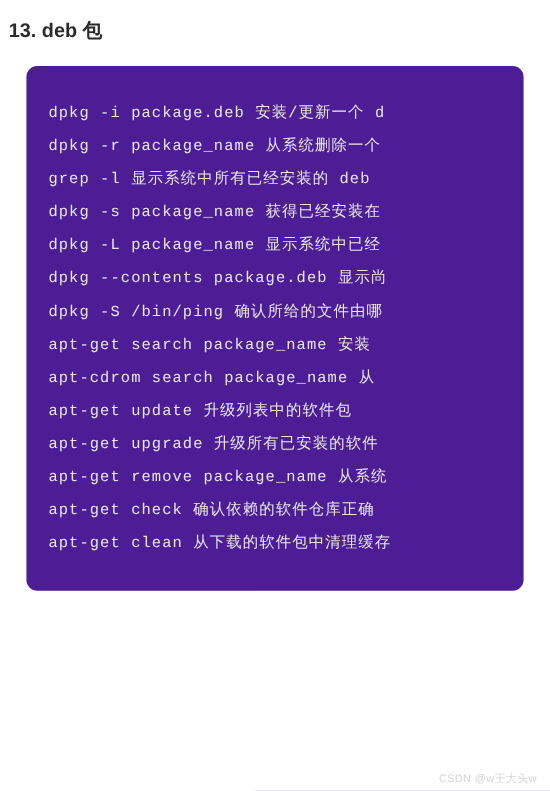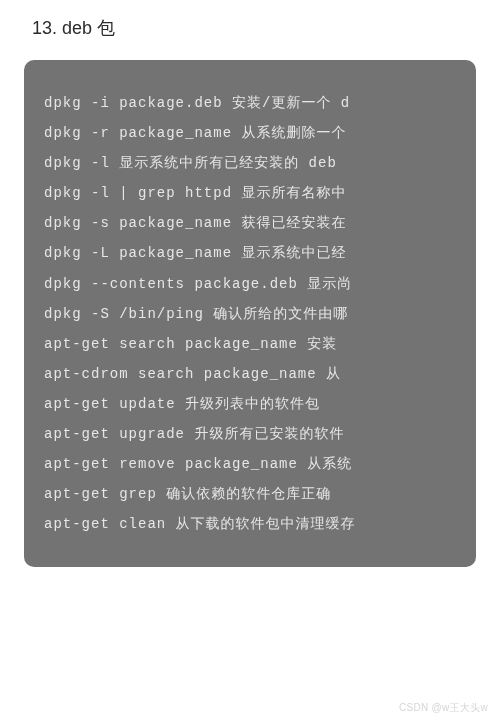--- a/index.html
+++ b/index.html
@@ -10,27 +10,27 @@
     body {
       font-family: -apple-system, BlinkMacSystemFont, "Segoe UI", "PingFang SC", "Hiragino Sans GB", sans-serif;
       background: #ffffff;
       width: 500px;
       height: 719px;
       overflow: hidden;
       position: relative;
     }
     .heading {
       font-size: 18px;
-      font-weight: 400;
+      font-weight: 700;
       color: #2b2b2b;
-      padding: 16px 24px 20px 32px;
+      padding: 16px 24px 20px 8px;
     }
     .code-block {
       margin: 0 24px;
-      background: #737373;
+      background: #4c1d95;
       border-radius: 10px;
       padding: 28px 0 28px 20px;
       overflow: hidden;
       position: relative;
     }
     .code-line {
       font-family: "Courier New", Consolas, Monaco, monospace;
       font-size: 14px;
       color: #e6e6e6;
       line-height: 2.15;
@@ -48,28 +48,27 @@
     }
   </style>
 </head>
 <body>
 
 <h2 class="heading">13. deb 包</h2>
 
 <div class="code-block">
   <div class="code-line">dpkg -i package.deb 安装/更新一个 d</div>
   <div class="code-line">dpkg -r package_name 从系统删除一个</div>
-  <div class="code-line">dpkg -l 显示系统中所有已经安装的 deb </div>
-  <div class="code-line">dpkg -l | grep httpd 显示所有名称中</div>
+  <div class="code-line">grep -l 显示系统中所有已经安装的 deb </div>
   <div class="code-line">dpkg -s package_name 获得已经安装在</div>
   <div class="code-line">dpkg -L package_name 显示系统中已经</div>
   <div class="code-line">dpkg --contents package.deb 显示尚</div>
   <div class="code-line">dpkg -S /bin/ping 确认所给的文件由哪</div>
   <div class="code-line">apt-get search package_name 安装</div>
   <div class="code-line">apt-cdrom search package_name 从</div>
   <div class="code-line">apt-get update 升级列表中的软件包</div>
   <div class="code-line">apt-get upgrade 升级所有已安装的软件</div>
   <div class="code-line">apt-get remove package_name 从系统</div>
-  <div class="code-line">apt-get grep 确认依赖的软件仓库正确</div>
+  <div class="code-line">apt-get check 确认依赖的软件仓库正确</div>
   <div class="code-line">apt-get clean 从下载的软件包中清理缓存</div>
 </div>
 
 <div class="watermark">CSDN @w王大头w</div>
 
 </body></html>

